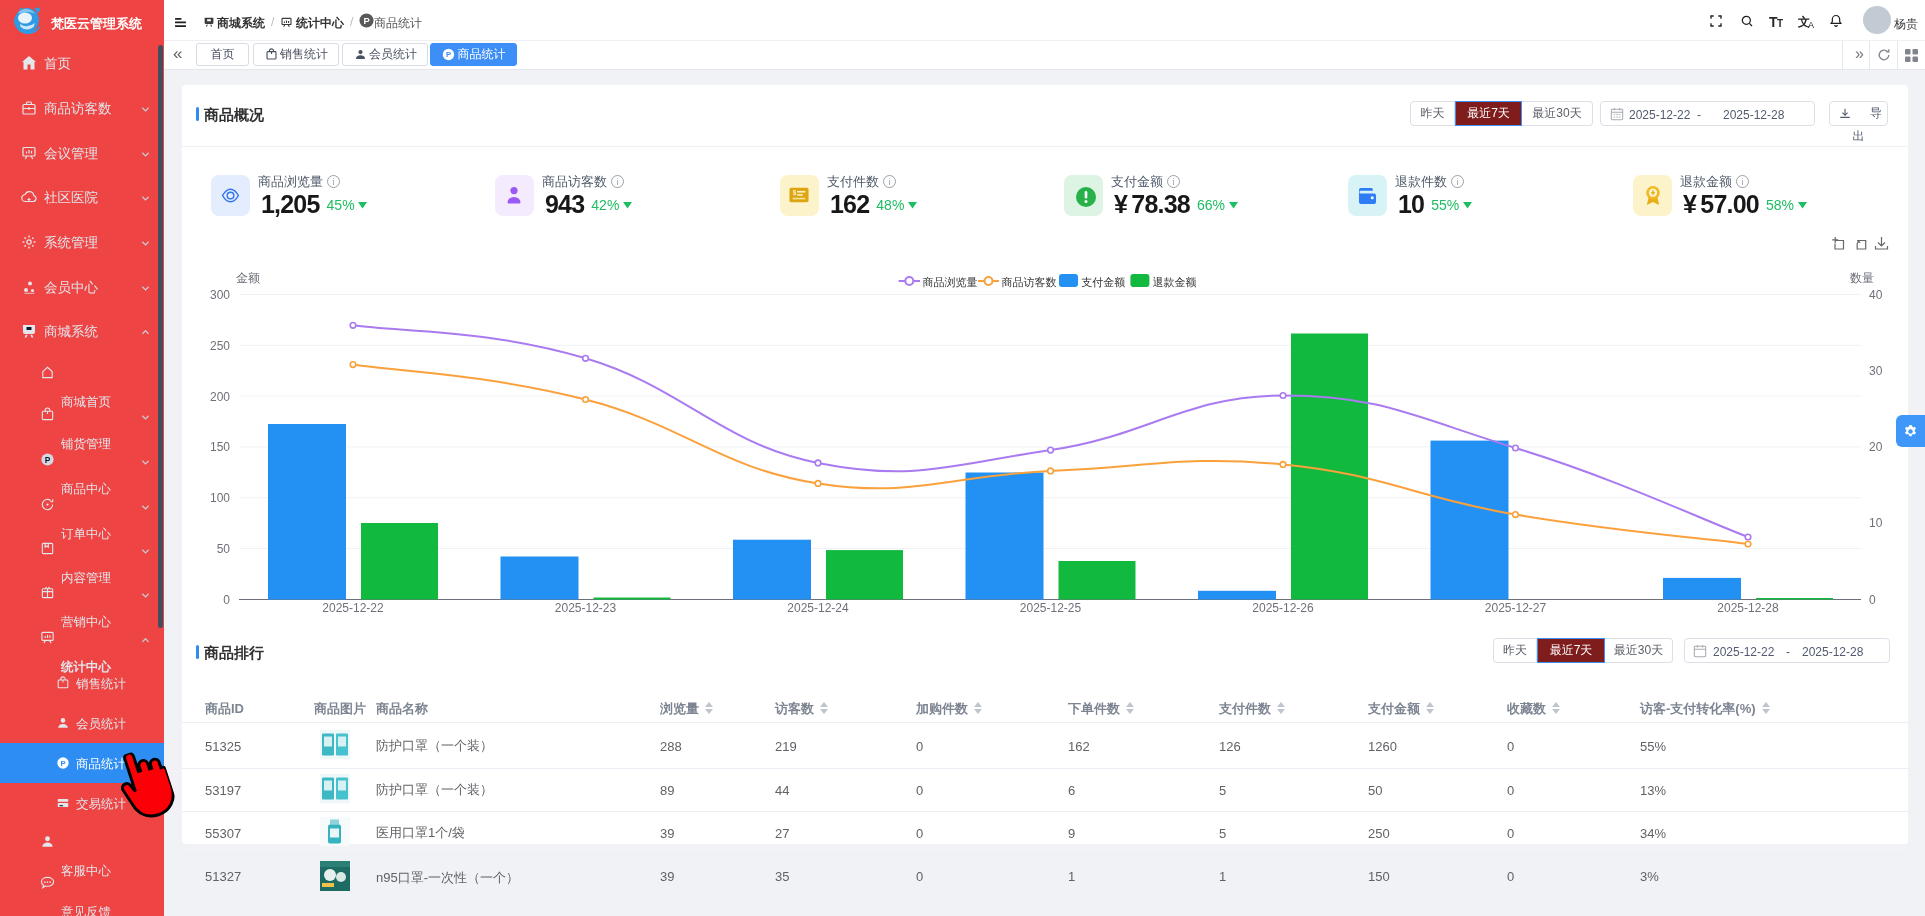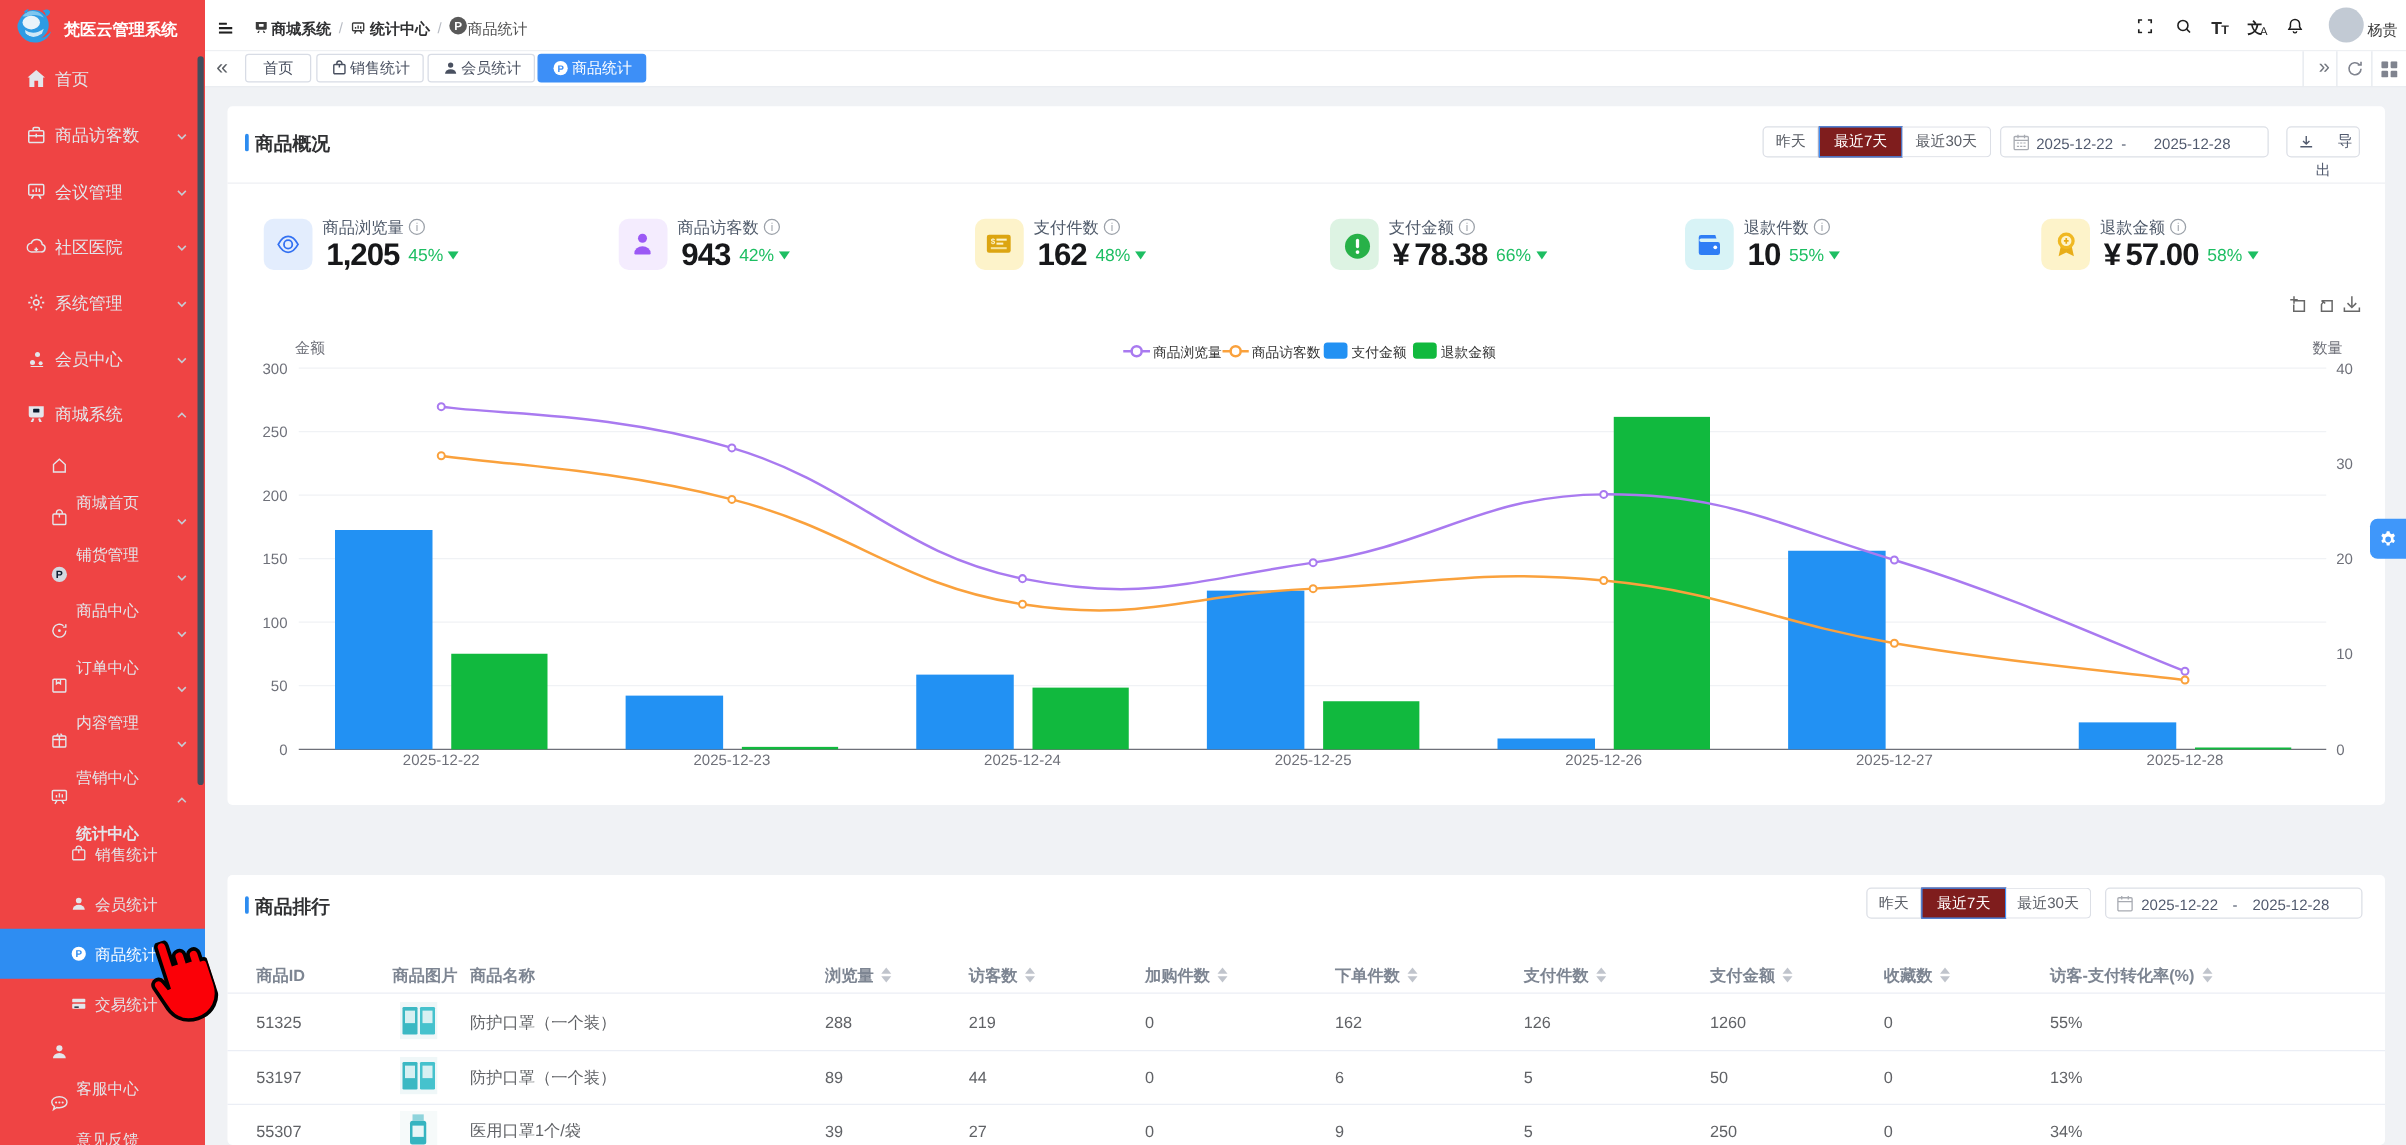--- a/index.html
+++ b/index.html
@@ -511,21 +511,21 @@
         <circle cx="171" cy="104.6" r="2.8"></circle>
         <circle cx="403.5" cy="139.5" r="2.8"></circle>
         <circle cx="636" cy="223.4" r="2.8"></circle>
         <circle cx="868.5" cy="210.9" r="2.8"></circle>
         <circle cx="1101" cy="204.4" r="2.8"></circle>
         <circle cx="1333.5" cy="254.6" r="2.8"></circle>
         <circle cx="1566" cy="284" r="2.8"></circle>
       </g>
 </svg>
 </div>
-<div class="card" id="card2" style="top:700px; height:216px;">
+<div class="card" id="card2" style="top:628px; height:216px;">
 <div class="ctitle" style="left:22px;top:16px">商品排行</div>
 <div class="btn" style="left:1311px;top:10px;width:44px;border-radius:4px 0 0 4px;">昨天</div>
 <div class="btn on" style="left:1355px;top:10px;width:68px;">最近7天</div>
 <div class="btn" style="left:1423px;top:10px;width:68px;border-radius:0 4px 4px 0;border-left:none">最近30天</div>
 <div class="dateinp" style="left:1502px;top:10px;width:206px;border-radius:4px;">
 <svg style="position:absolute;left:8px;top:5px;width:14px;height:14px" viewBox="0 0 16 16" fill="none" stroke="#a8abb2" stroke-width="1.2">
         <rect x="1.5" y="2.5" width="13" height="12" rx="1"></rect>
         <path d="M1.5 6 h13 M5 1 v3 M11 1 v3"></path>
       </svg>
 <span style="position:absolute;left:28px;top:6px">2025-12-22</span>

